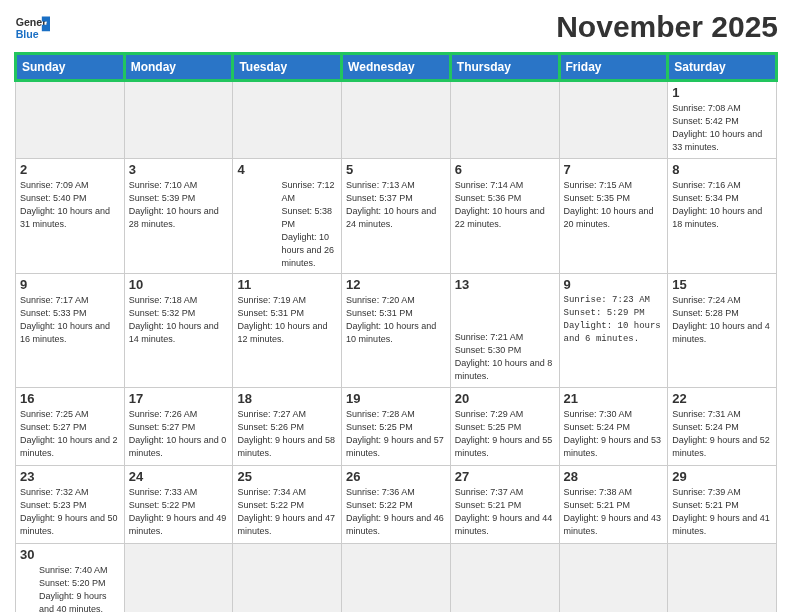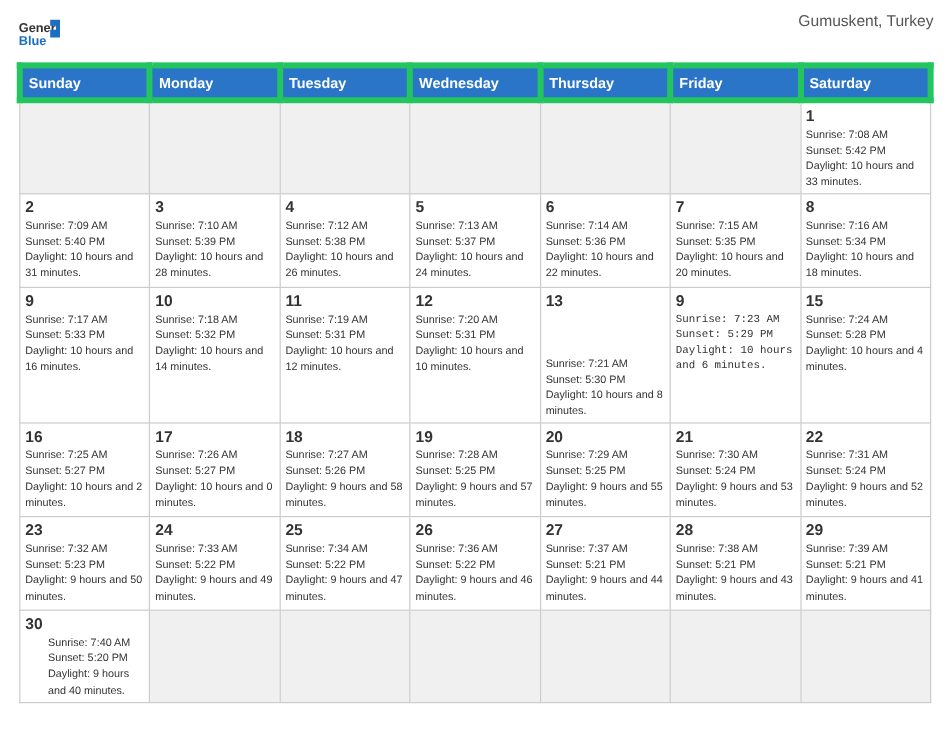--- a/index.html
+++ b/index.html
@@ -49,21 +49,21 @@
       border-collapse: collapse;
       table-layout: fixed;
     }
     .calendar th {
       background: #2a75c7;
       color: #fff;
       font-size: 12px;
       font-weight: bold;
       text-align: left;
       padding: 5px 5px;
-      border: 5px solid #22c55e;
+      border: 3px solid #22c55e;
     }
     .calendar td {
       border: 1px solid #ccc;
       vertical-align: top;
       padding: 3px 4px;
       font-size: 9.5px;
       color: #333;
       height: 78px;
       background: #fff;
     }
@@ -92,21 +92,21 @@
 <div class="page">
   <div class="header">
     <div class="logo">
       <svg class="logo-icon" viewBox="0 0 44 44" xmlns="http://www.w3.org/2000/svg">
         <text x="2" y="20" font-size="13" font-weight="bold" fill="#333" font-family="Arial">General</text>
         <text x="2" y="34" font-size="13" font-weight="bold" fill="#1a6fc4" font-family="Arial">Blue</text>
         <polygon points="34,8 44,8 44,26 34,26 34,18 40,18 40,14 34,14" fill="#1a6fc4"></polygon>
       </svg>
     </div>
     <div class="title-area">
-      <div class="subtitle">Gumuskent, Turkey</div>
+      <div class="month-title">November 2025</div>
     </div>
   </div>
 
   <table class="calendar">
     <thead>
       <tr>
         <th>Sunday</th>
         <th>Monday</th>
         <th>Tuesday</th>
         <th>Wednesday</th>
@@ -138,21 +138,21 @@
 Daylight: 10 hours and 31 minutes.</div>
           </td>
           <td>
             <span class="day-number">3</span>
             <div class="day-info" style="white-space: pre-line;">Sunrise: 7:10 AM
 Sunset: 5:39 PM
 Daylight: 10 hours and 28 minutes.</div>
           </td>
           <td>
             <span class="day-number">4</span>
-            <div class="day-info" style="white-space: pre-line;">Sunrise: 7:12 AM
+            <div class="day-info" style="white-space: pre-line; margin-left: 44px;">Sunrise: 7:12 AM
 Sunset: 5:38 PM
 Daylight: 10 hours and 26 minutes.</div>
           </td>
           <td>
             <span class="day-number">5</span>
             <div class="day-info" style="white-space: pre-line;">Sunrise: 7:13 AM
 Sunset: 5:37 PM
 Daylight: 10 hours and 24 minutes.</div>
           </td>
           <td>

